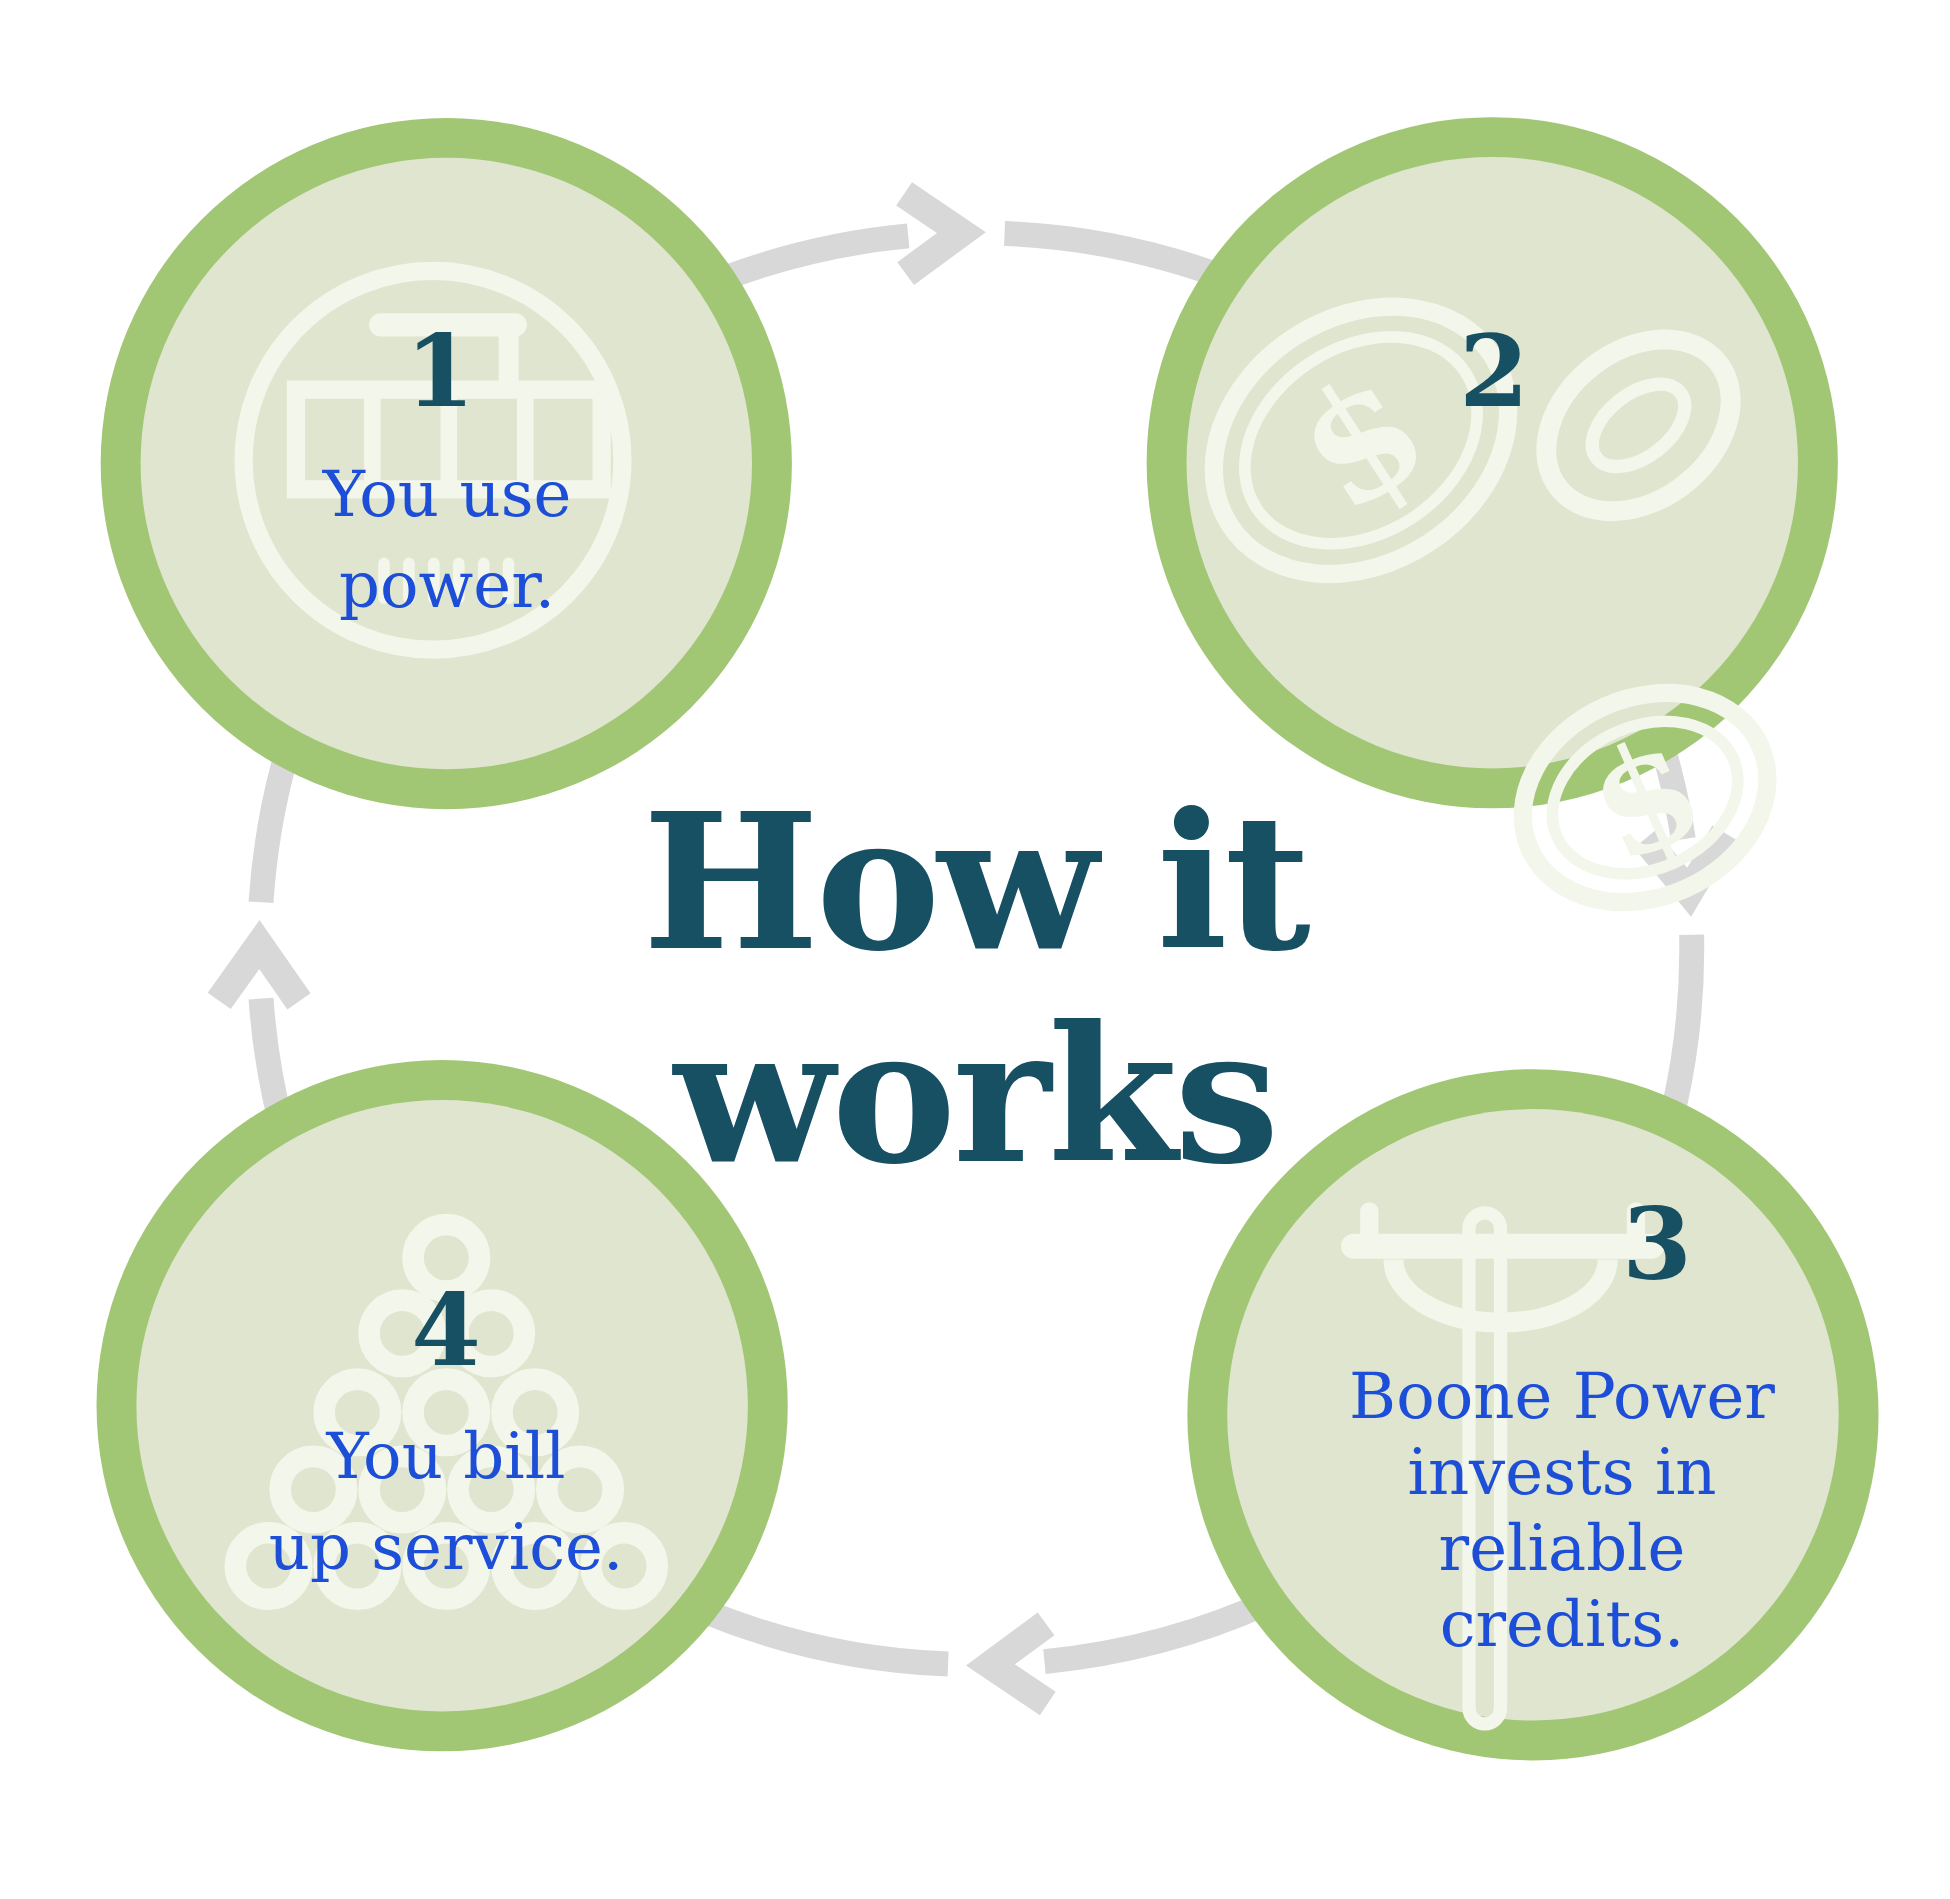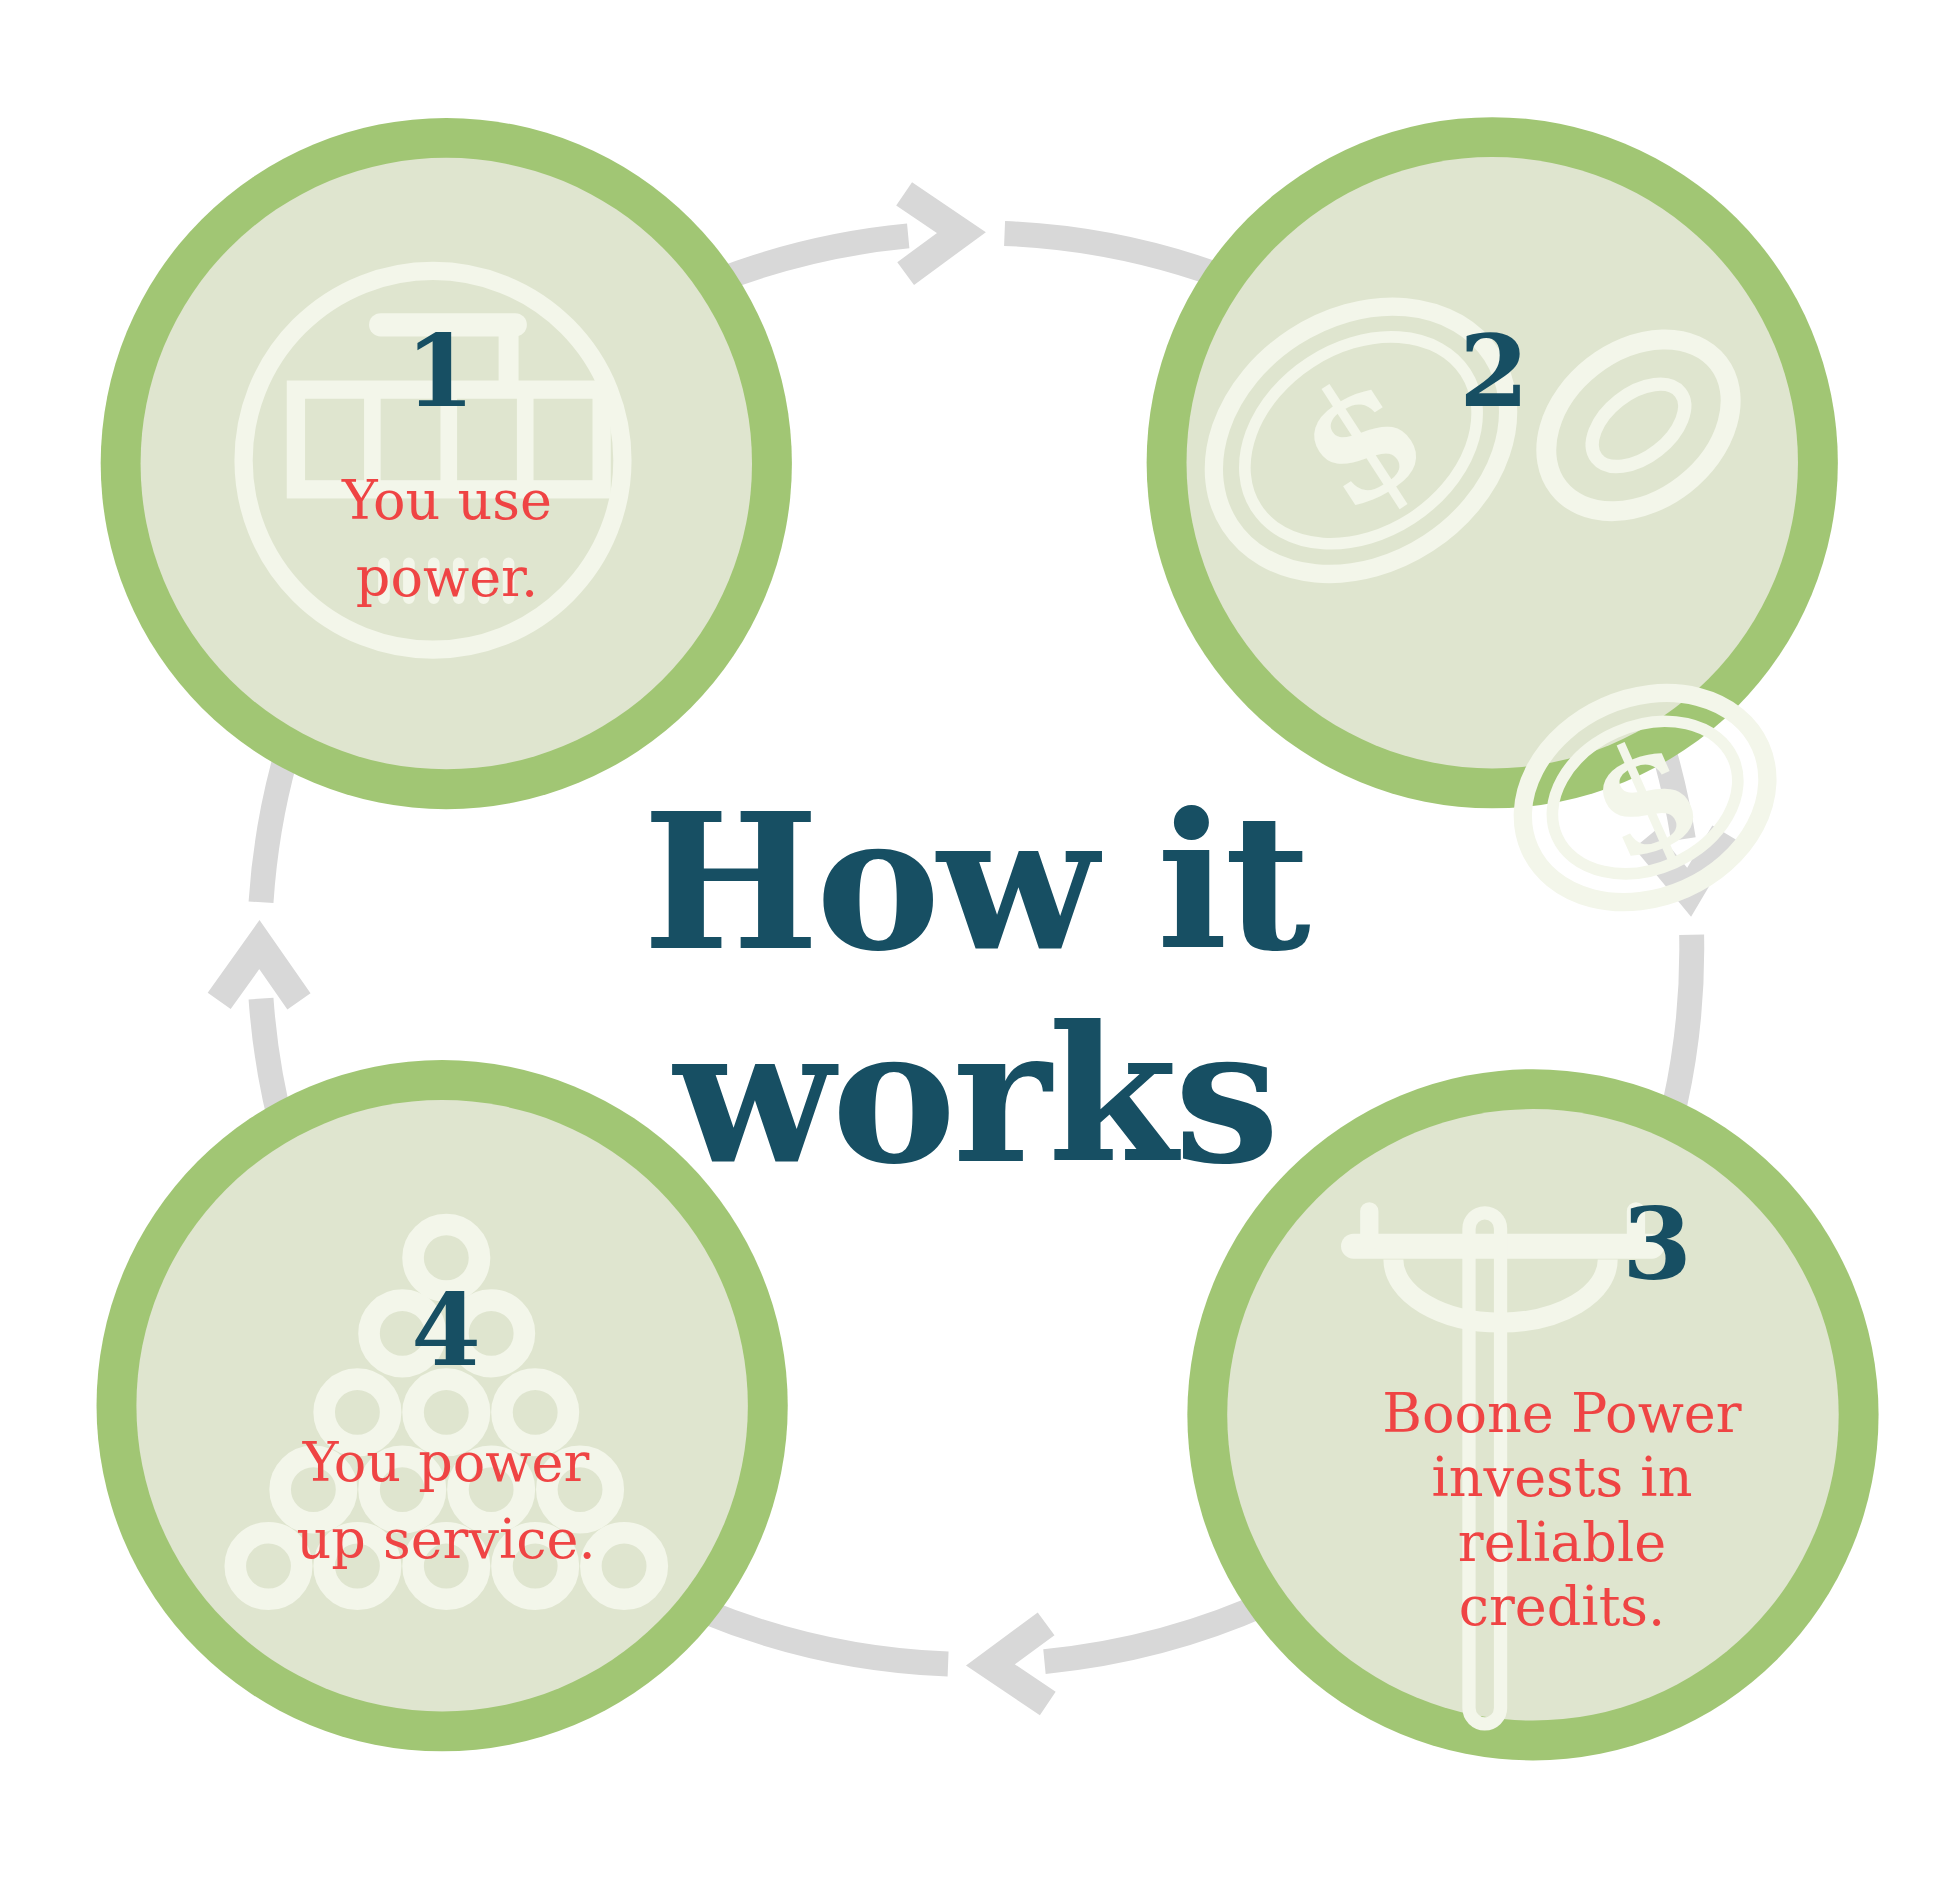--- a/index.html
+++ b/index.html
@@ -19,22 +19,22 @@
     letter-spacing:-3.3px;
     color:#174f63; text-align:center; white-space:nowrap;
   }
   .num {
     position:absolute; transform:translate(-50%,-50%);
     font-weight:bold; font-size:100px; line-height:1;
     color:#174f63; white-space:nowrap;
   }
   .txt {
     position:absolute; transform:translate(-50%,-50%);
-    font-size:54px; line-height:1.42;
-    color:#ef4444; text-align:center; white-space:nowrap;
+    font-size:64px; line-height:1.42;
+    color:#1d4ed8; text-align:center; white-space:nowrap;
   }
   .txt.tight { line-height:1.19; }
 </style>
 </head>
 <body>
 
 <div class="stage">
 
   <svg class="layer" viewBox="0 0 2348 2287">
 
@@ -134,18 +134,18 @@
 
 
   <div class="txt tight" style="left:1522px; top:1510px;margin-left:40px;">
     <div>Boone Power</div>
     <div>invests in</div>
     <div>reliable</div>
     <div>credits.</div>
   </div>
 
   <div class="txt" style="left:446px; top:1502px;">
-    <div>You power</div>
+    <div>You bill</div>
     <div>up service.</div>
   </div>
 
 </div>
 
 
 </body></html>

